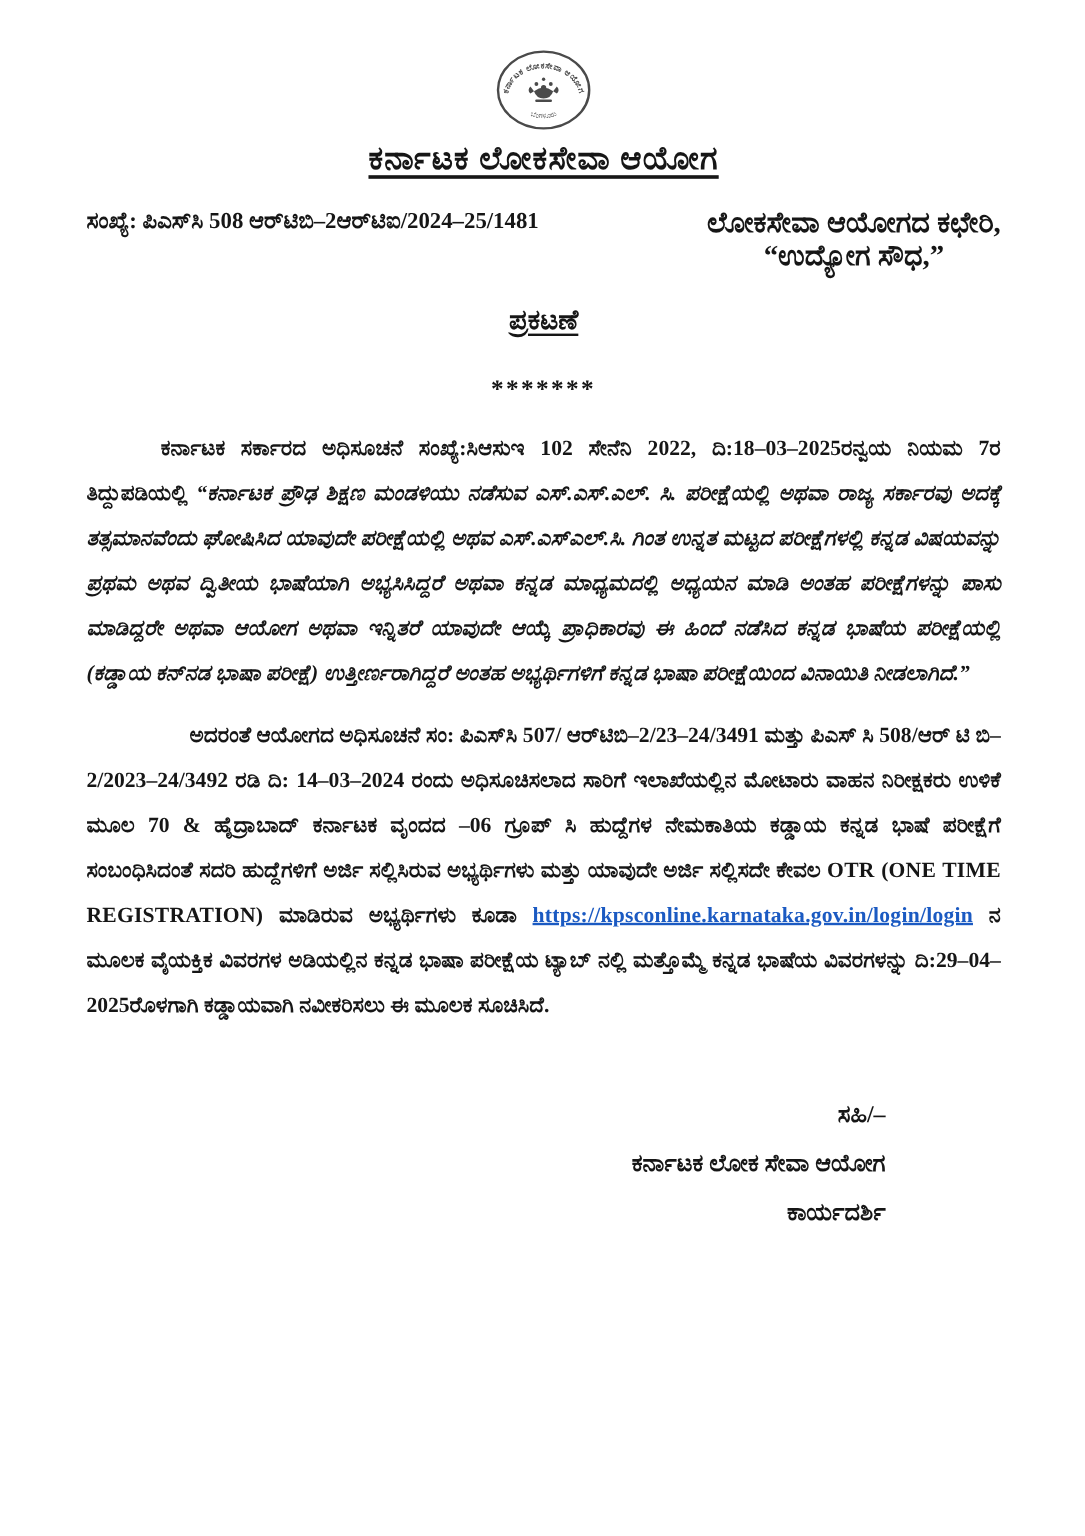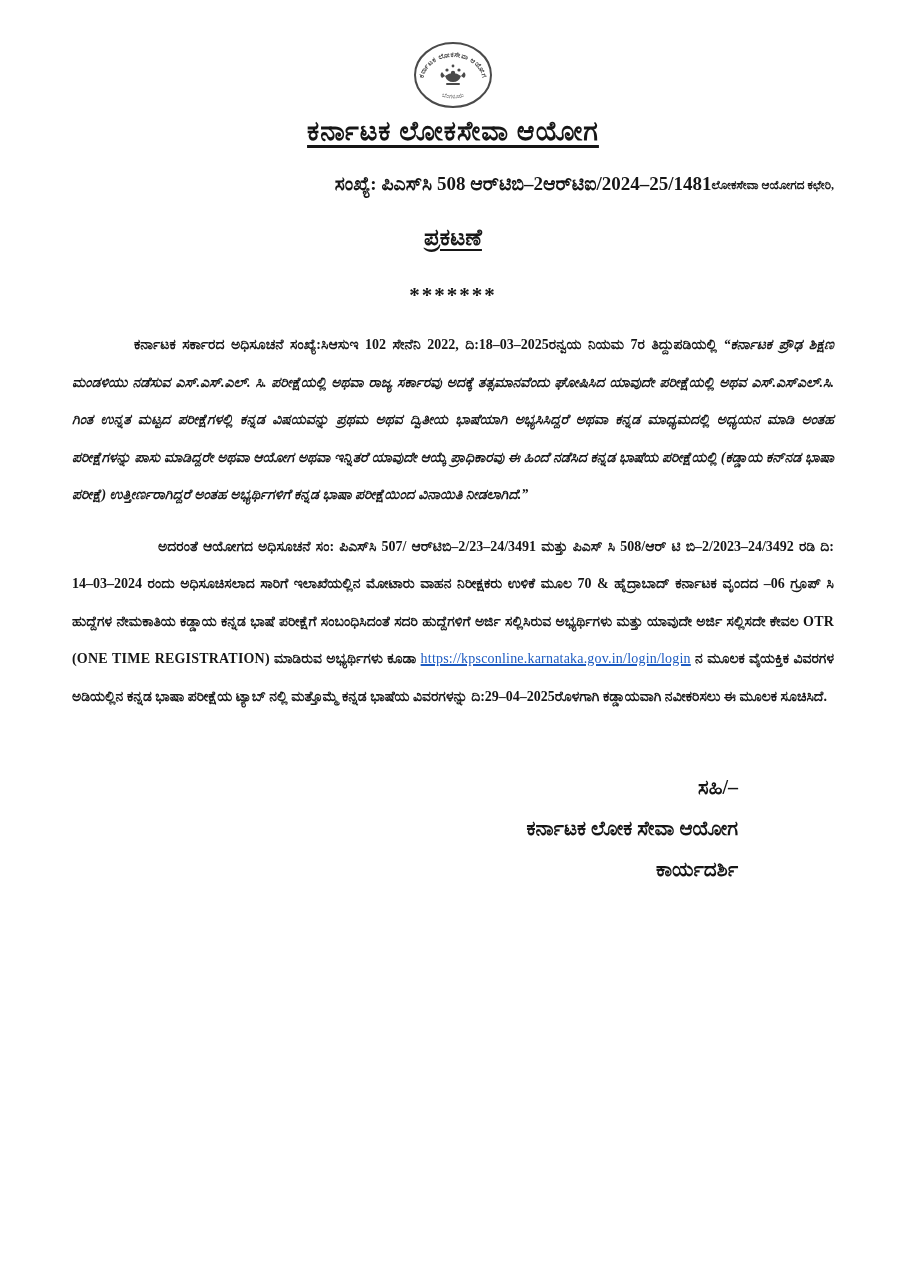--- a/index.html
+++ b/index.html
@@ -22,58 +22,58 @@
     font-weight:bold;
     letter-spacing:1px;
     text-decoration:underline;
     text-decoration-thickness:2.5px;
     text-underline-offset:5px;
     margin-top:2px;
   }
   .ref-row {
     margin-top:24px;
     display:flex;
-    justify-content:flex-end;
+    justify-content:space-between;
     align-items:flex-start;
     font-size:19px;
     font-weight:bold;
   }
   .ref-no { white-space:nowrap; padding-top:2px; }
-  .office-block { text-align:center; line-height:28px; font-size:12px; }
+  .office-block { text-align:center; line-height:28px; font-size:24px; }
   .notice-heading-wrap { text-align:center; margin-top:26px; }
   .notice-heading {
     display:inline-block;
     font-size:23px;
     font-weight:bold;
     text-decoration:underline;
     text-decoration-thickness:2px;
     text-underline-offset:4px;
   }
   .stars {
     text-align:center;
     margin-top:32px;
     font-size:21px;
     font-weight:bold;
     letter-spacing:2px;
   }
   .body-para {
-    font-size:14px;
+    font-size:18px;
     line-height:37.5px;
     font-weight:bold;
     text-align:justify;
     text-justify:inter-word;
     margin:0;
   }
   .para1 { margin-top:18px; text-indent:62px; }
   .para2 { margin-top:14px; text-indent:86px; }
   .quote { font-style:italic; }
   .latin { letter-spacing:0.2px;margin-top:25px; }
   .doc-link {
     color:#1b5ac2;
-    font-weight:normal;
+    font-weight:bold;
     text-decoration:underline;
     text-decoration-thickness:2px;
     cursor:pointer;
   }
   .signature-block {
     margin-top:52px;
     margin-left:auto;
     margin-right:96px;
     width:280px;
     text-align:right;
@@ -113,20 +113,21 @@
       </g>
     </svg>
   </div>
 
   <div class="doc-title">ಕರ್ನಾಟಕ ಲೋಕಸೇವಾ ಆಯೋಗ</div>
 
   <div class="ref-row">
     <div class="ref-no">ಸಂಖ್ಯೆ: ಪಿಎಸ್‌ಸಿ 508 ಆರ್‌ಟಿಬಿ–2ಆರ್‌ಟಿಐ/2024–25/1481</div>
     <div class="office-block">
       <div>ಲೋಕಸೇವಾ ಆಯೋಗದ ಕಛೇರಿ,</div>
+      <div>“ಉದ್ಯೋಗ ಸೌಧ,”</div>
     </div>
   </div>
 
   <div class="notice-heading-wrap">
     <span class="notice-heading">ಪ್ರಕಟಣೆ</span>
   </div>
 
   <div class="stars">*******</div>
 
   <p class="body-para para1"><span>ಕರ್ನಾಟಕ ಸರ್ಕಾರದ ಅಧಿಸೂಚನೆ ಸಂಖ್ಯೆ:ಸಿಆಸುಇ 102 ಸೇನೆನಿ 2022, ದಿ:18–03–2025ರನ್ವಯ ನಿಯಮ 7ರ ತಿದ್ದುಪಡಿಯಲ್ಲಿ </span><span class="quote">“ಕರ್ನಾಟಕ ಪ್ರೌಢ ಶಿಕ್ಷಣ ಮಂಡಳಿಯು ನಡೆಸುವ ಎಸ್.ಎಸ್.ಎಲ್. ಸಿ. ಪರೀಕ್ಷೆಯಲ್ಲಿ ಅಥವಾ ರಾಜ್ಯ ಸರ್ಕಾರವು ಅದಕ್ಕೆ ತತ್ಸಮಾನವೆಂದು ಘೋಷಿಸಿದ ಯಾವುದೇ ಪರೀಕ್ಷೆಯಲ್ಲಿ ಅಥವ ಎಸ್.ಎಸ್ಎಲ್.ಸಿ. ಗಿಂತ ಉನ್ನತ ಮಟ್ಟದ ಪರೀಕ್ಷೆಗಳಲ್ಲಿ ಕನ್ನಡ ವಿಷಯವನ್ನು ಪ್ರಥಮ ಅಥವ ದ್ವಿತೀಯ ಭಾಷೆಯಾಗಿ ಅಭ್ಯಸಿಸಿದ್ದರೆ ಅಥವಾ ಕನ್ನಡ ಮಾಧ್ಯಮದಲ್ಲಿ ಅಧ್ಯಯನ ಮಾಡಿ ಅಂತಹ ಪರೀಕ್ಷೆಗಳನ್ನು ಪಾಸು ಮಾಡಿದ್ದರೇ ಅಥವಾ ಆಯೋಗ ಅಥವಾ ಇನ್ನಿತರೆ ಯಾವುದೇ ಆಯ್ಕೆ ಪ್ರಾಧಿಕಾರವು ಈ ಹಿಂದೆ ನಡೆಸಿದ ಕನ್ನಡ ಭಾಷೆಯ ಪರೀಕ್ಷೆಯಲ್ಲಿ (ಕಡ್ಡಾಯ ಕನ್‌ನಡ ಭಾಷಾ ಪರೀಕ್ಷೆ) ಉತ್ತೀರ್ಣರಾಗಿದ್ದರೆ ಅಂತಹ ಅಭ್ಯರ್ಥಿಗಳಿಗೆ ಕನ್ನಡ ಭಾಷಾ ಪರೀಕ್ಷೆಯಿಂದ ವಿನಾಯಿತಿ ನೀಡಲಾಗಿದೆ.”</span></p>

